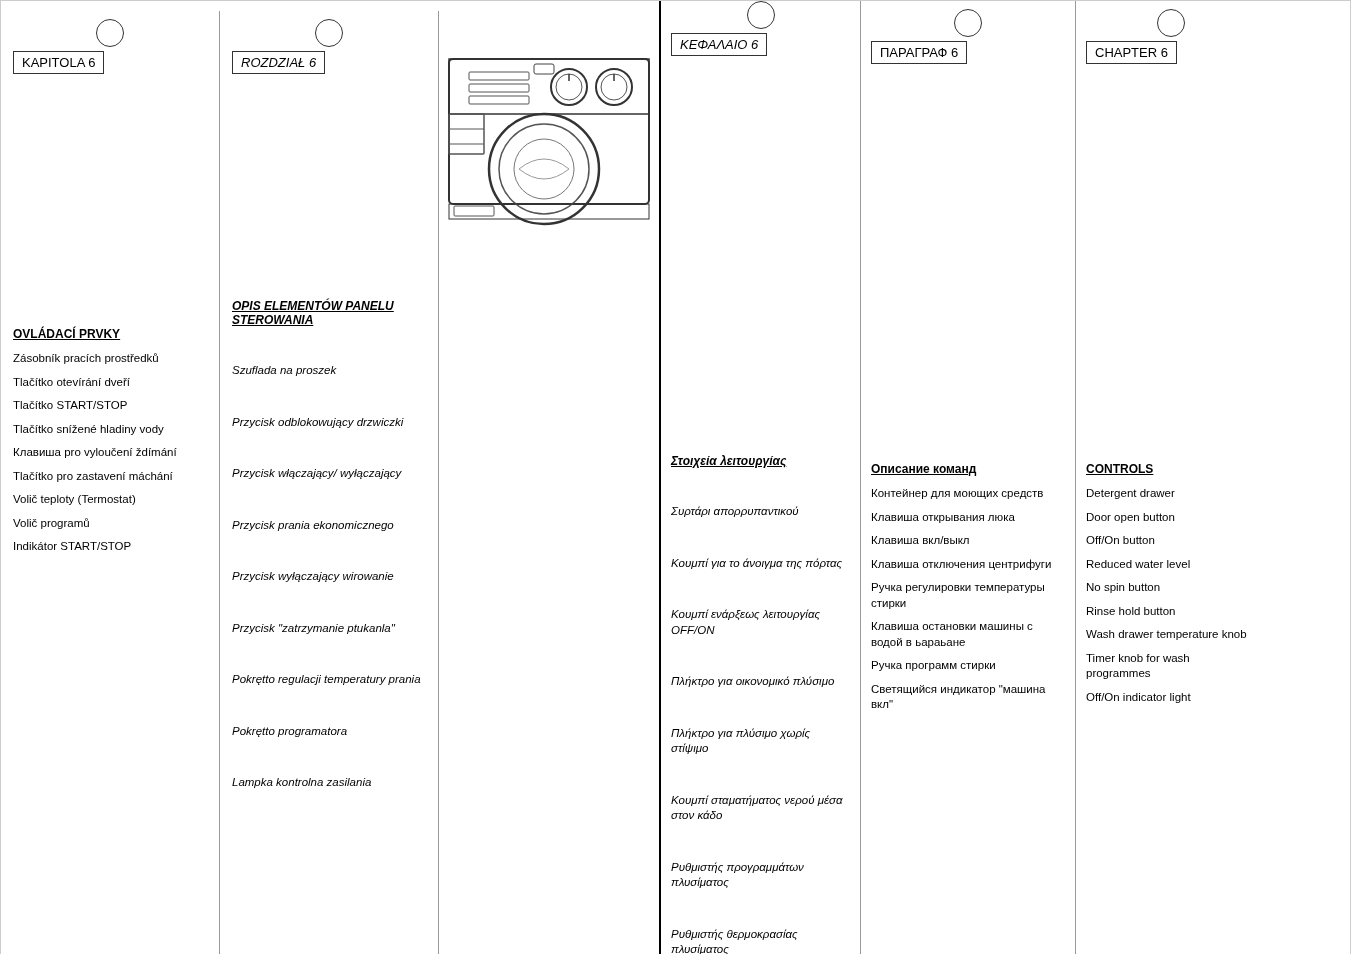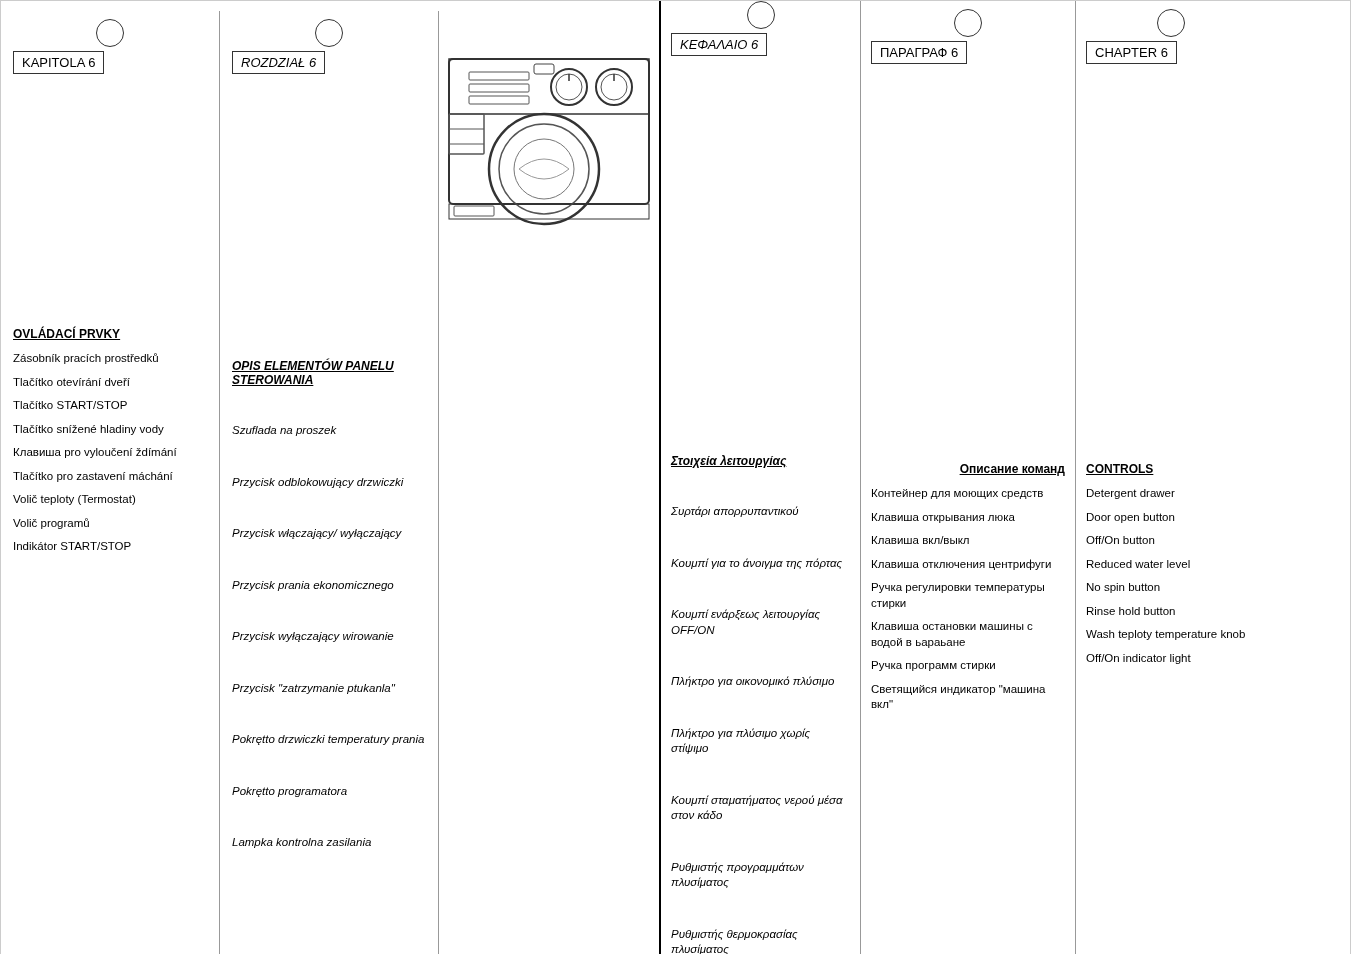--- a/index.html
+++ b/index.html
@@ -98,21 +98,21 @@
       font-size: 12px;
       font-weight: bold;
       margin-top: 60px;
       margin-bottom: 10px;
     }
     .section-heading-italic {
       text-decoration: underline;
       font-size: 12px;
       font-style: italic;
       font-weight: bold;
-      margin-top: 92px;
+      margin-top: 32px;
       margin-bottom: 10px;
     }
 
     .item {
       margin-bottom: 8px;
       font-size: 11.5px;
       line-height: 1.35;
     }
     .item-italic {
       margin-bottom: 8px;
@@ -141,21 +141,20 @@
       margin-top: 60px;
       margin-bottom: 10px;
     }
     
     .section-heading-russian {
       text-decoration: underline;
       font-size: 12px;
       font-weight: bold;
       margin-top: 60px;
       margin-bottom: 10px;
-      text-align: right;
     }
     
     .section-heading-english {
       text-decoration: underline;
       font-size: 12px;
       font-weight: bold;
       margin-top: 60px;
       margin-bottom: 10px;
     }
   </style>
@@ -196,21 +195,21 @@
         <div class="section-heading-italic">
           <span>OPIS ELEMENTÓW PANELU STEROWANIA</span>
         </div>
 
         <div class="item-italic">Szuflada na proszek</div>
         <div class="item-italic">Przycisk odblokowujący drzwiczki</div>
         <div class="item-italic">Przycisk włączający/ wyłączający</div>
         <div class="item-italic">Przycisk prania ekonomicznego</div>
         <div class="item-italic">Przycisk wyłączający wirowanie</div>
         <div class="item-italic">Przycisk "zatrzymanie ptukanla"</div>
-        <div class="item-italic">Pokrętto drzwiczki temperatury prania</div>
+        <div class="item-italic">Pokrętto regulacji temperatury prania</div>
         <div class="item-italic">Pokrętto programatora</div>
         <div class="item-italic">Lampka kontrolna zasilania</div>
       </div>
 
       <div class="col-diagram">
         <div class="diagram-wrapper">
           
           <svg class="machine-svg" viewBox="0 0 220 200" xmlns="http://www.w3.org/2000/svg">
 
             <rect x="10" y="20" width="200" height="145" rx="4" ry="4" fill="none" stroke="#333" stroke-width="2"></rect>
@@ -297,18 +296,19 @@
       <div style="height: 330px;"></div>
 
       <div class="section-heading-english">CONTROLS</div>
 
       <div class="item">Detergent drawer</div>
       <div class="item">Door open button</div>
       <div class="item">Off/On button</div>
       <div class="item">Reduced water level</div>
       <div class="item">No spin button</div>
       <div class="item">Rinse hold button</div>
-      <div class="item">Wash teploty temperature knob</div>
+      <div class="item">Wash drawer temperature knob</div>
+      <div class="item">Timer knob for wash programmes</div>
       <div class="item">Off/On indicator light</div>
     </div>
 
   </div>
 </div>
 
 </body></html>

